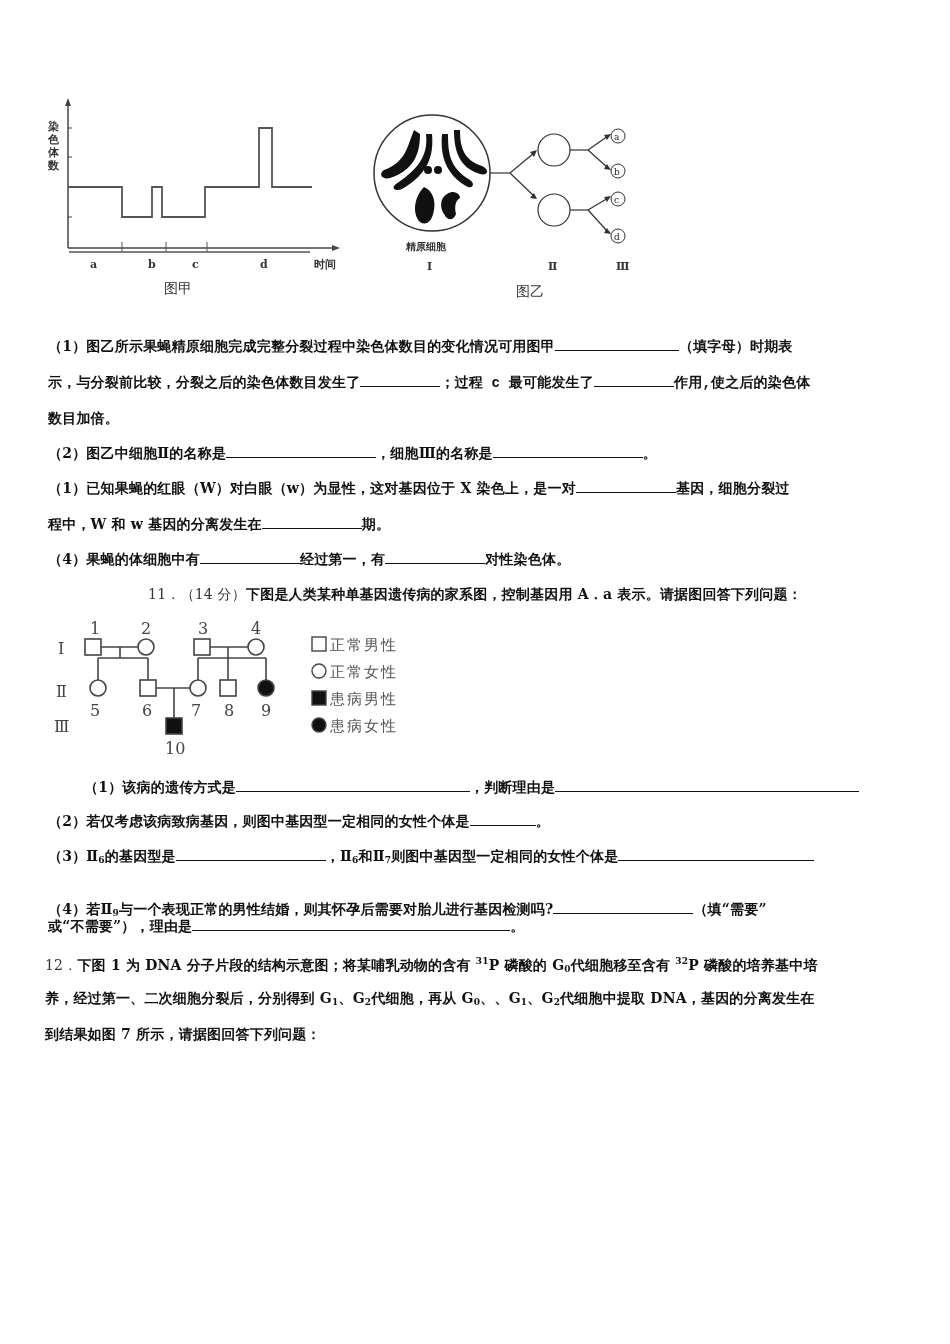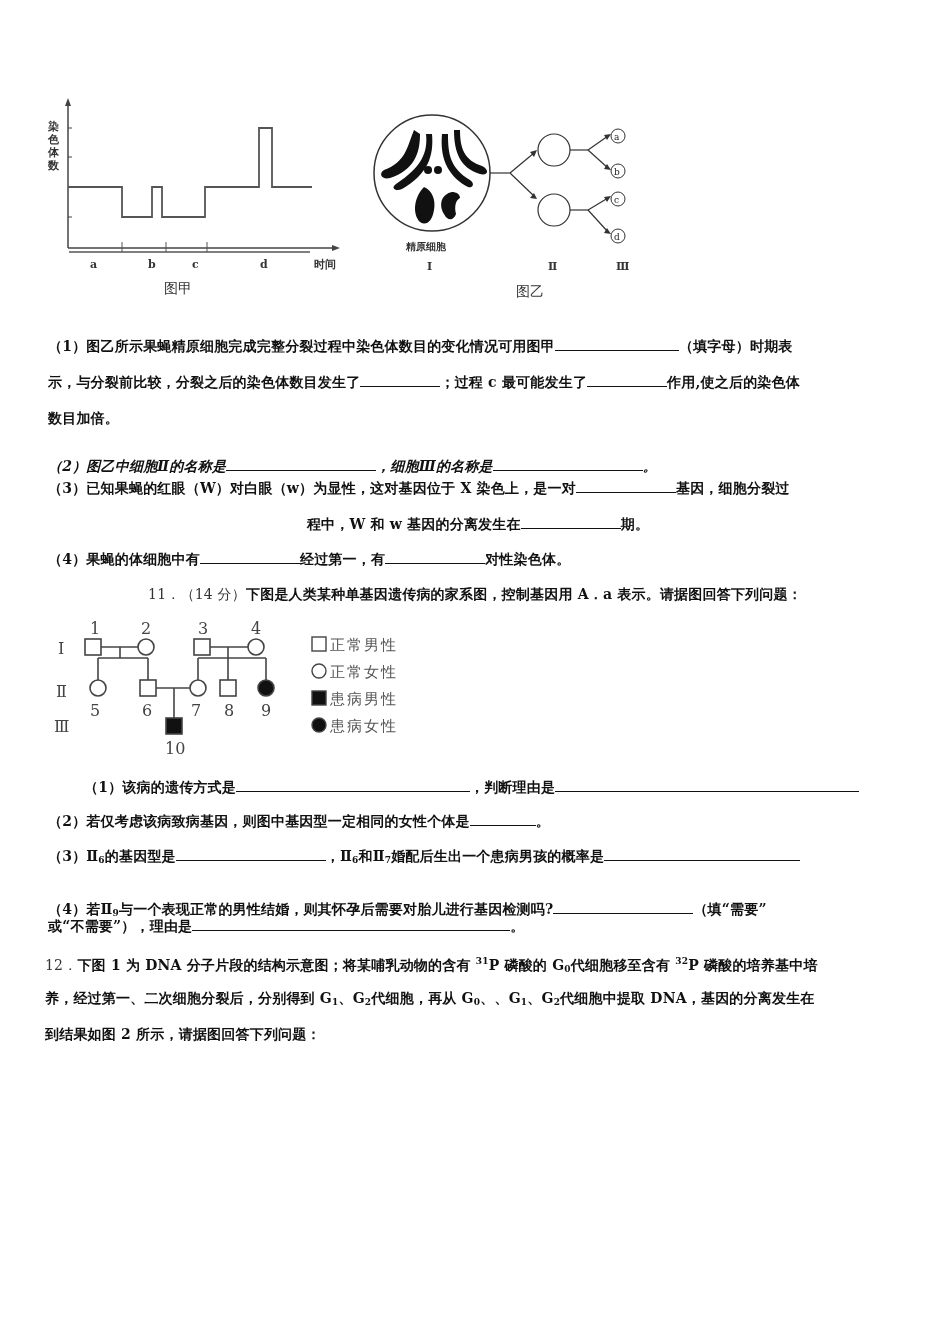--- a/index.html
+++ b/index.html
@@ -104,33 +104,33 @@
     <text class="svgtext" x="65" y="178" font-size="11" font-weight="bold" fill="#333">Ⅰ</text>
     <text class="svgtext" x="186" y="178" font-size="11" font-weight="bold" fill="#333">Ⅱ</text>
     <text class="svgtext" x="254" y="178" font-size="11" font-weight="bold" fill="#333">Ⅲ</text>
     <text class="svgtext" x="154" y="204" font-size="14" fill="#333">图乙</text>
   </svg>
 </div>
 
 <div class="line" style="top:336px;">
   <span>（1）图乙所示果蝇精原细胞完成完整分裂过程中染色体数目的变化情况可用图甲</span><span class="blank" style="width:124px;"></span><span>（填字母）时期表</span>
 </div>
-<div class="line" style="top:372px;">
+<div class="line" style="top:372px;font-family:Liberation Mono, monospace;">
   <span>示，与分裂前比较，分裂之后的染色体数目发生了</span><span class="blank" style="width:80px;"></span><span>；过程 c 最可能发生了</span><span class="blank" style="width:80px;"></span><span>作用,使之后的染色体</span>
 </div>
 <div class="line" style="top:408px;">
   <span>数目加倍。</span>
 </div>
-<div class="line" style="top:456px;font-style:italic;">
+<div class="line" style="top:443px;">
   <span>（2）图乙中细胞Ⅱ的名称是</span><span class="blank" style="width:150px;"></span><span>，细胞Ⅲ的名称是</span><span class="blank" style="width:150px;"></span><span>。</span>
 </div>
 <div class="line" style="top:478px;">
-  <span>（3）已知果蝇的红眼（W）对白眼（w）为显性，这对基因位于 X 染色上，是一对</span><span class="blank" style="width:100px;"></span><span>基因，细胞分裂过</span>
-</div>
-<div class="line" style="top:514px;text-align:center;">
+  <span>（1）已知果蝇的红眼（W）对白眼（w）为显性，这对基因位于 X 染色上，是一对</span><span class="blank" style="width:100px;"></span><span>基因，细胞分裂过</span>
+</div>
+<div class="line" style="top:514px;">
   <span>程中，W 和 w 基因的分离发生在</span><span class="blank" style="width:100px;"></span><span>期。</span>
 </div>
 <div class="line" style="top:549px;">
   <span>（4）果蝇的体细胞中有</span><span class="blank" style="width:100px;"></span><span>经过第一，有</span><span class="blank" style="width:100px;"></span><span>对性染色体。</span>
 </div>
 
 <div class="line" style="top:584px; left:45px;text-align:center;">
   <span class="qnum">11．（14 分）</span><span>下图是人类某种单基因遗传病的家系图，控制基因用 A．a 表示。请据图回答下列问题：</span>
 </div>
 
@@ -194,30 +194,30 @@
   </g>
 </svg>
 
 <div class="line" style="top:777px;margin-left:36px;">
   <span>（1）该病的遗传方式是</span><span class="blank" style="width:234px;"></span><span>，判断理由是</span><span class="blank" style="width:304px;"></span>
 </div>
 <div class="line" style="top:811px;">
   <span>（2）若仅考虑该病致病基因，则图中基因型一定相同的女性个体是</span><span class="blank" style="width:66px;"></span><span>。</span>
 </div>
 <div class="line" style="top:846px;">
-  <span>（3）Ⅱ</span><sub>6</sub><span>的基因型是</span><span class="blank" style="width:150px;"></span><span>，Ⅱ</span><sub>6</sub><span>和Ⅱ</span><sub>7</sub><span>婚配后生出一个患病男孩的概率是</span><span class="blank" style="width:196px;"></span>
+  <span>（3）Ⅱ</span><sub>6</sub><span>的基因型是</span><span class="blank" style="width:150px;"></span><span>，Ⅱ</span><sub>6</sub><span>和Ⅱ</span><sub>7</sub><span>则图中基因型一定相同的女性个体是</span><span class="blank" style="width:196px;"></span>
 </div>
 <div class="line" style="top:899px;">
   <span>（4）若Ⅱ</span><sub>9</sub><span>与一个表现正常的男性结婚，则其怀孕后需要对胎儿进行基因检测吗?</span><span class="blank" style="width:140px;"></span><span>（填“需要”</span>
 </div>
 <div class="line" style="top:916px;">
   <span>或“不需要”），理由是</span><span class="blank" style="width:318px;"></span><span>。</span>
 </div>
 
 <div class="line" style="top:951px; left:45px;">
   <span class="qnum">12．</span><span>下图 1 为 DNA 分子片段的结构示意图；将某哺乳动物的含有 </span><sup>31</sup><span>P 磷酸的 G</span><sub>0</sub><span>代细胞移至含有 </span><sup>32</sup><span>P 磷酸的培养基中培</span>
 </div>
 <div class="line" style="top:988px; left:45px;">
   <span>养，经过第一、二次细胞分裂后，分别得到 G</span><sub>1</sub><span>、G</span><sub>2</sub><span>代细胞，再从 G</span><sub>0</sub><span>、、G</span><sub>1</sub><span>、G</span><sub>2</sub><span>代细胞中提取 DNA，基因的分离发生在</span>
 </div>
 <div class="line" style="top:1024px; left:45px;">
-  <span>到结果如图 2 所示，请据图回答下列问题：</span>
+  <span>到结果如图 7 所示，请据图回答下列问题：</span>
 </div>
 
 </body></html>

